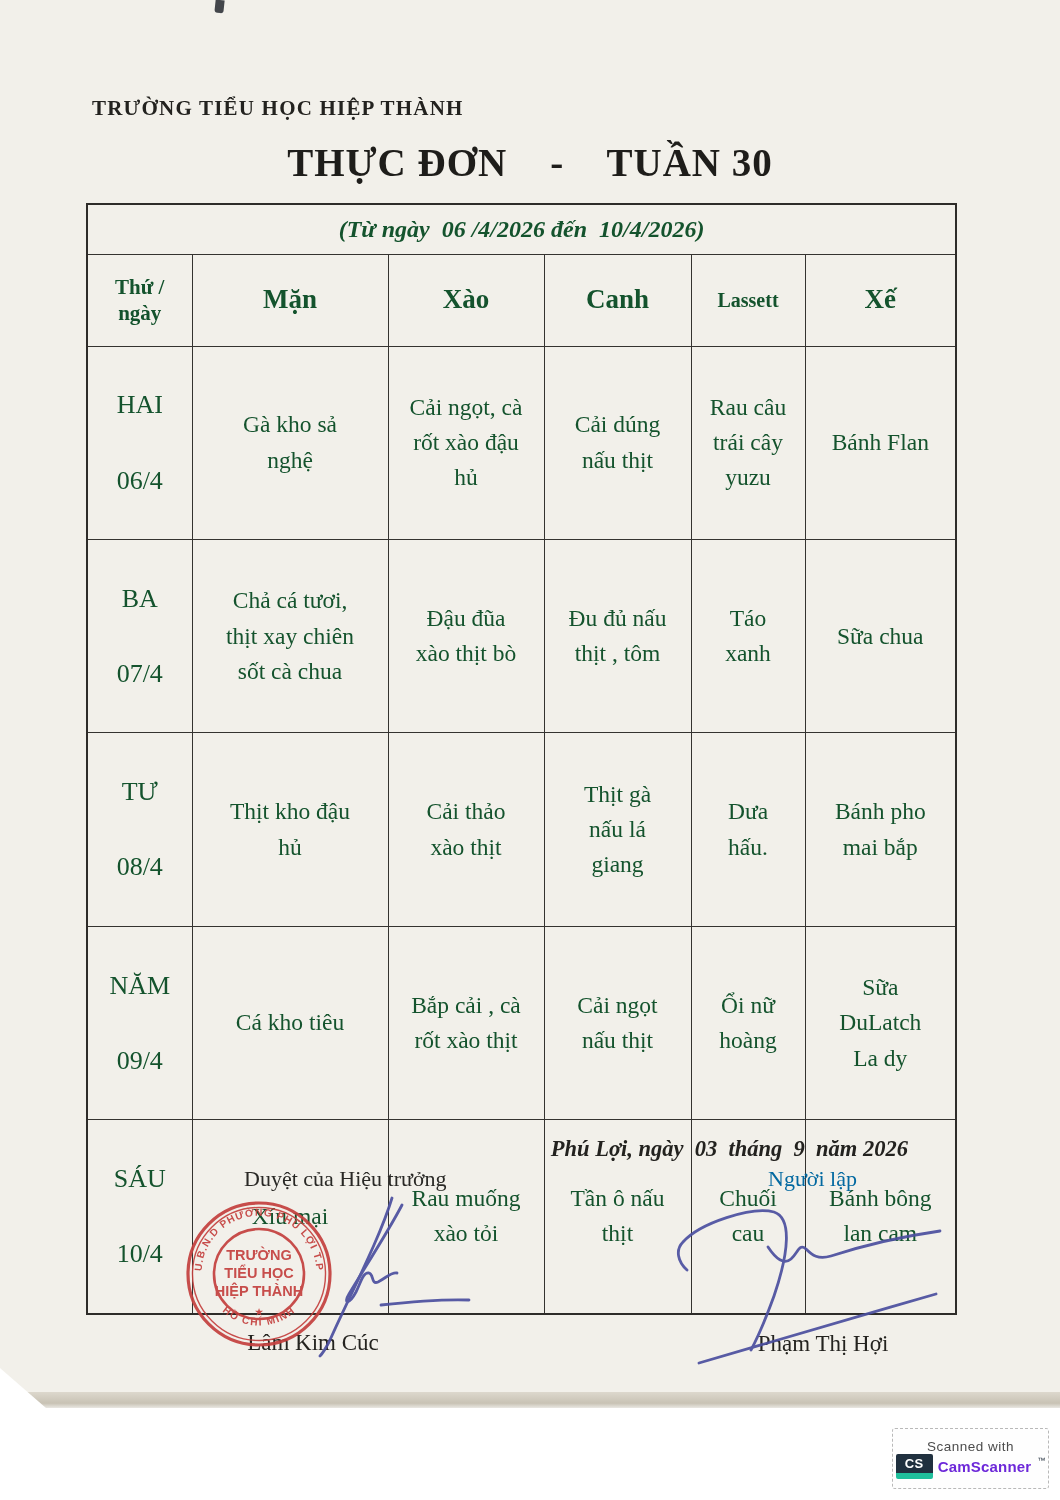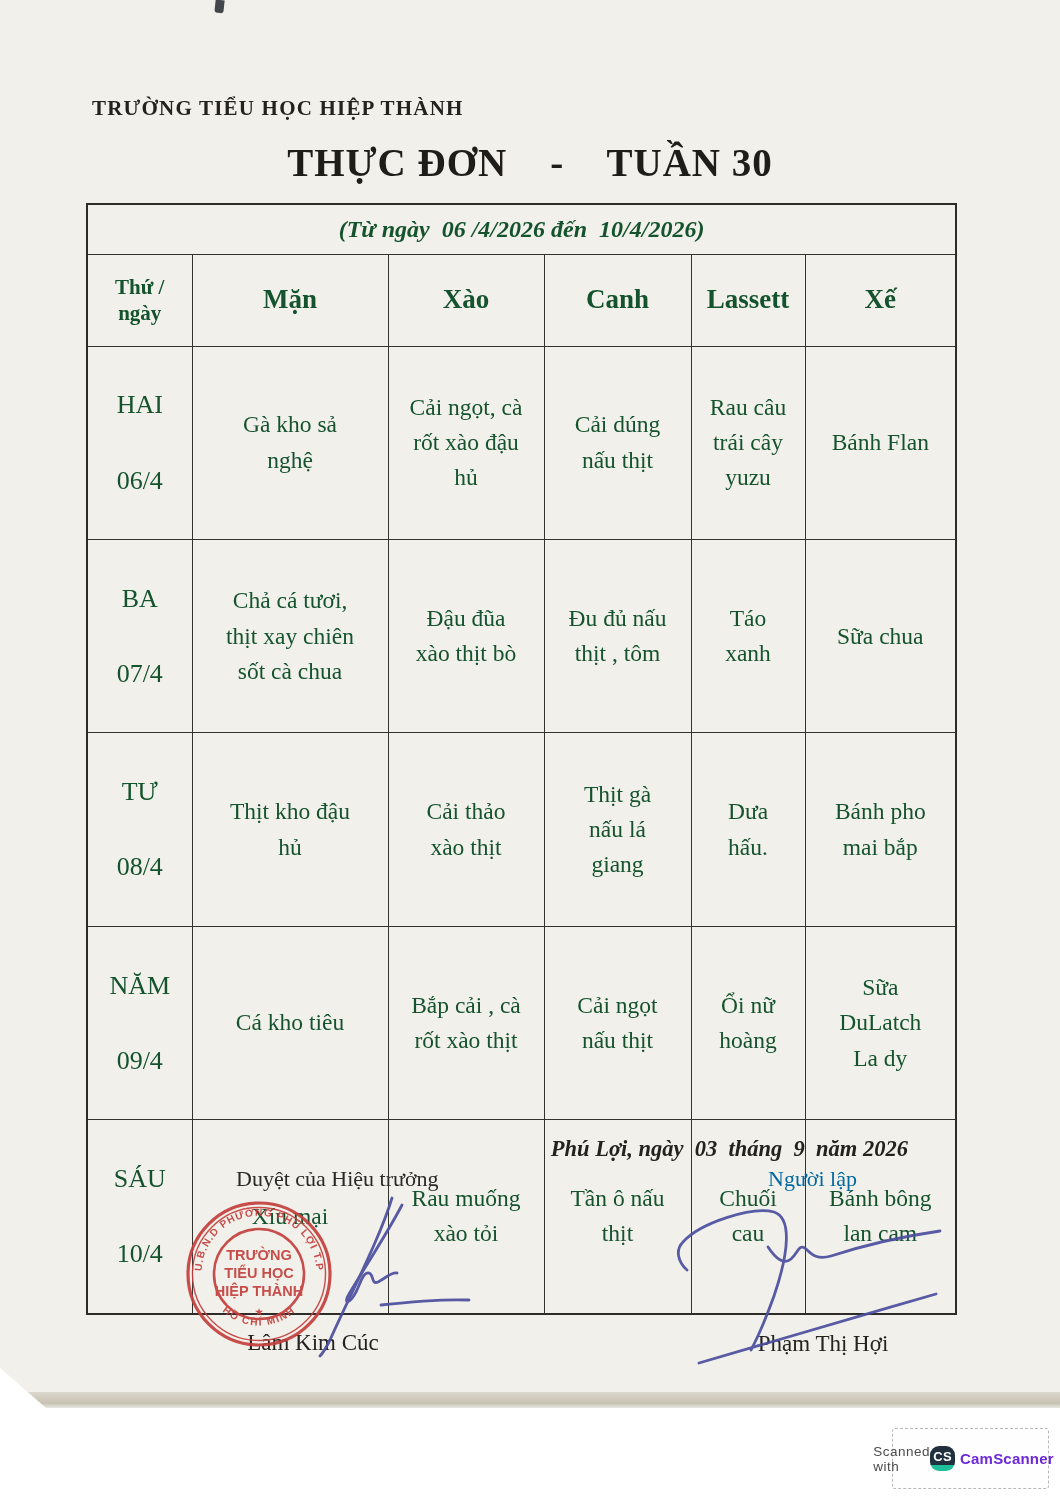--- a/index.html
+++ b/index.html
@@ -45,55 +45,55 @@
     border: 1.7px solid #353330; text-align: center; vertical-align: middle;
     white-space: pre-line; padding: 2px 4px; font-weight: normal;
   }
   table.menu { border: 2.2px solid #2e2c29; }
   tr.r-daterange { height: 50px; }
   tr.r-daterange td { font-size: 24px; font-weight: bold; font-style: italic; white-space: pre; }
   tr.r-head { height: 92px; }
   tr.r-head th { font-weight: bold; line-height: 1.25; }
   th.h-first { font-size: 21px; }
   th.h-big { font-size: 27px; }
-  th.h-small { font-size: 27px; }
+  th.h-small { font-size: 20px; }
   #menu-body tr:nth-child(1) { height: 157px; }
   #menu-body tr:nth-child(2) { height: 168px; }
   #menu-body tr:nth-child(3) { height: 165px; }
   #menu-body tr:nth-child(4) { height: 148px; }
   #menu-body tr:nth-child(5) { height: 148px; }
   td.day-cell { font-weight: bold; font-size: 26px; line-height: 1.45; }
   td.day-cell .day-name, td.day-cell .day-date { display: block; }
   td.dish { font-size: 23.5px; line-height: 1.5; }
 
   
   .place-date {
     position: absolute; right: 152px; top: 1136px;
     font-size: 22.5px; font-weight: bold; font-style: italic; color: #23221f; white-space: pre;
   }
-  .approver-title { position: absolute; left: 236px; top: 1166px; font-size: 22px; color: #2a2926; }
+  .approver-title { position: absolute; left: 244px; top: 1166px; font-size: 22px; color: #2a2926; }
   .preparer-title { position: absolute; left: 768px; top: 1166px; font-size: 22px; color: #0369a1; }
   .approver-name { position: absolute; left: 228px; top: 1330px; width: 170px; text-align: center; font-size: 23px; color: #24231f; }
   .preparer-name { position: absolute; left: 738px; top: 1331px; width: 170px; text-align: center; font-size: 23px; color: #24231f; }
 
   .stamp-svg { position: absolute; left: 183px; top: 1198px; width: 152px; height: 152px; opacity: 0.92; }
   .stamp-svg text { font-family: "Liberation Sans", sans-serif; font-weight: bold; }
   .sig-svg { position: absolute; left: 0; top: 0; width: 1060px; height: 1500px; pointer-events: none; }
 
   
   .badge {
     position: absolute; left: 892px; top: 1428px; width: 157px; height: 61px;
     border: 1.6px dashed #b9b9b9; border-radius: 3px; background: #fefefe;
-    display: flex; flex-direction: row; align-items: center; justify-content: center; gap: 0;
+    display: flex; flex-direction: column; align-items: center; justify-content: center; gap: 0;
     font-family: "Liberation Sans", sans-serif;
   }
   .badge .scanned-with { font-size: 13.5px; color: #4c4c4c; letter-spacing: 0.5px; }
   .badge .brand-row { display: flex; align-items: center; gap: 5px; }
   .cs-logo {
-    width: 25px; height: 25px; border-radius: 9px; position: relative;
+    width: 37px; height: 25px; border-radius: 2px; position: relative;
     background: linear-gradient(180deg, #20303f 0%, #20303f 76%, #1fbf9c 76%, #1fbf9c 100%);
     display: flex; align-items: center; justify-content: flex-end;
   }
   .cs-logo span { width: 100%; text-align: center; margin-top: -5px; color: #ffffff; font-size: 13px; font-weight: bold; letter-spacing: 0.3px; }
   .brand-name { font-size: 15px; font-weight: bold; color: #6d28d9; letter-spacing: 0.2px; }
   .brand-tm { font-size: 8px; color: #222f3d; vertical-align: top; margin-left: 1px; align-self: flex-start; margin-top: 2px; }
 </style>
 </head>
 <body>
 

